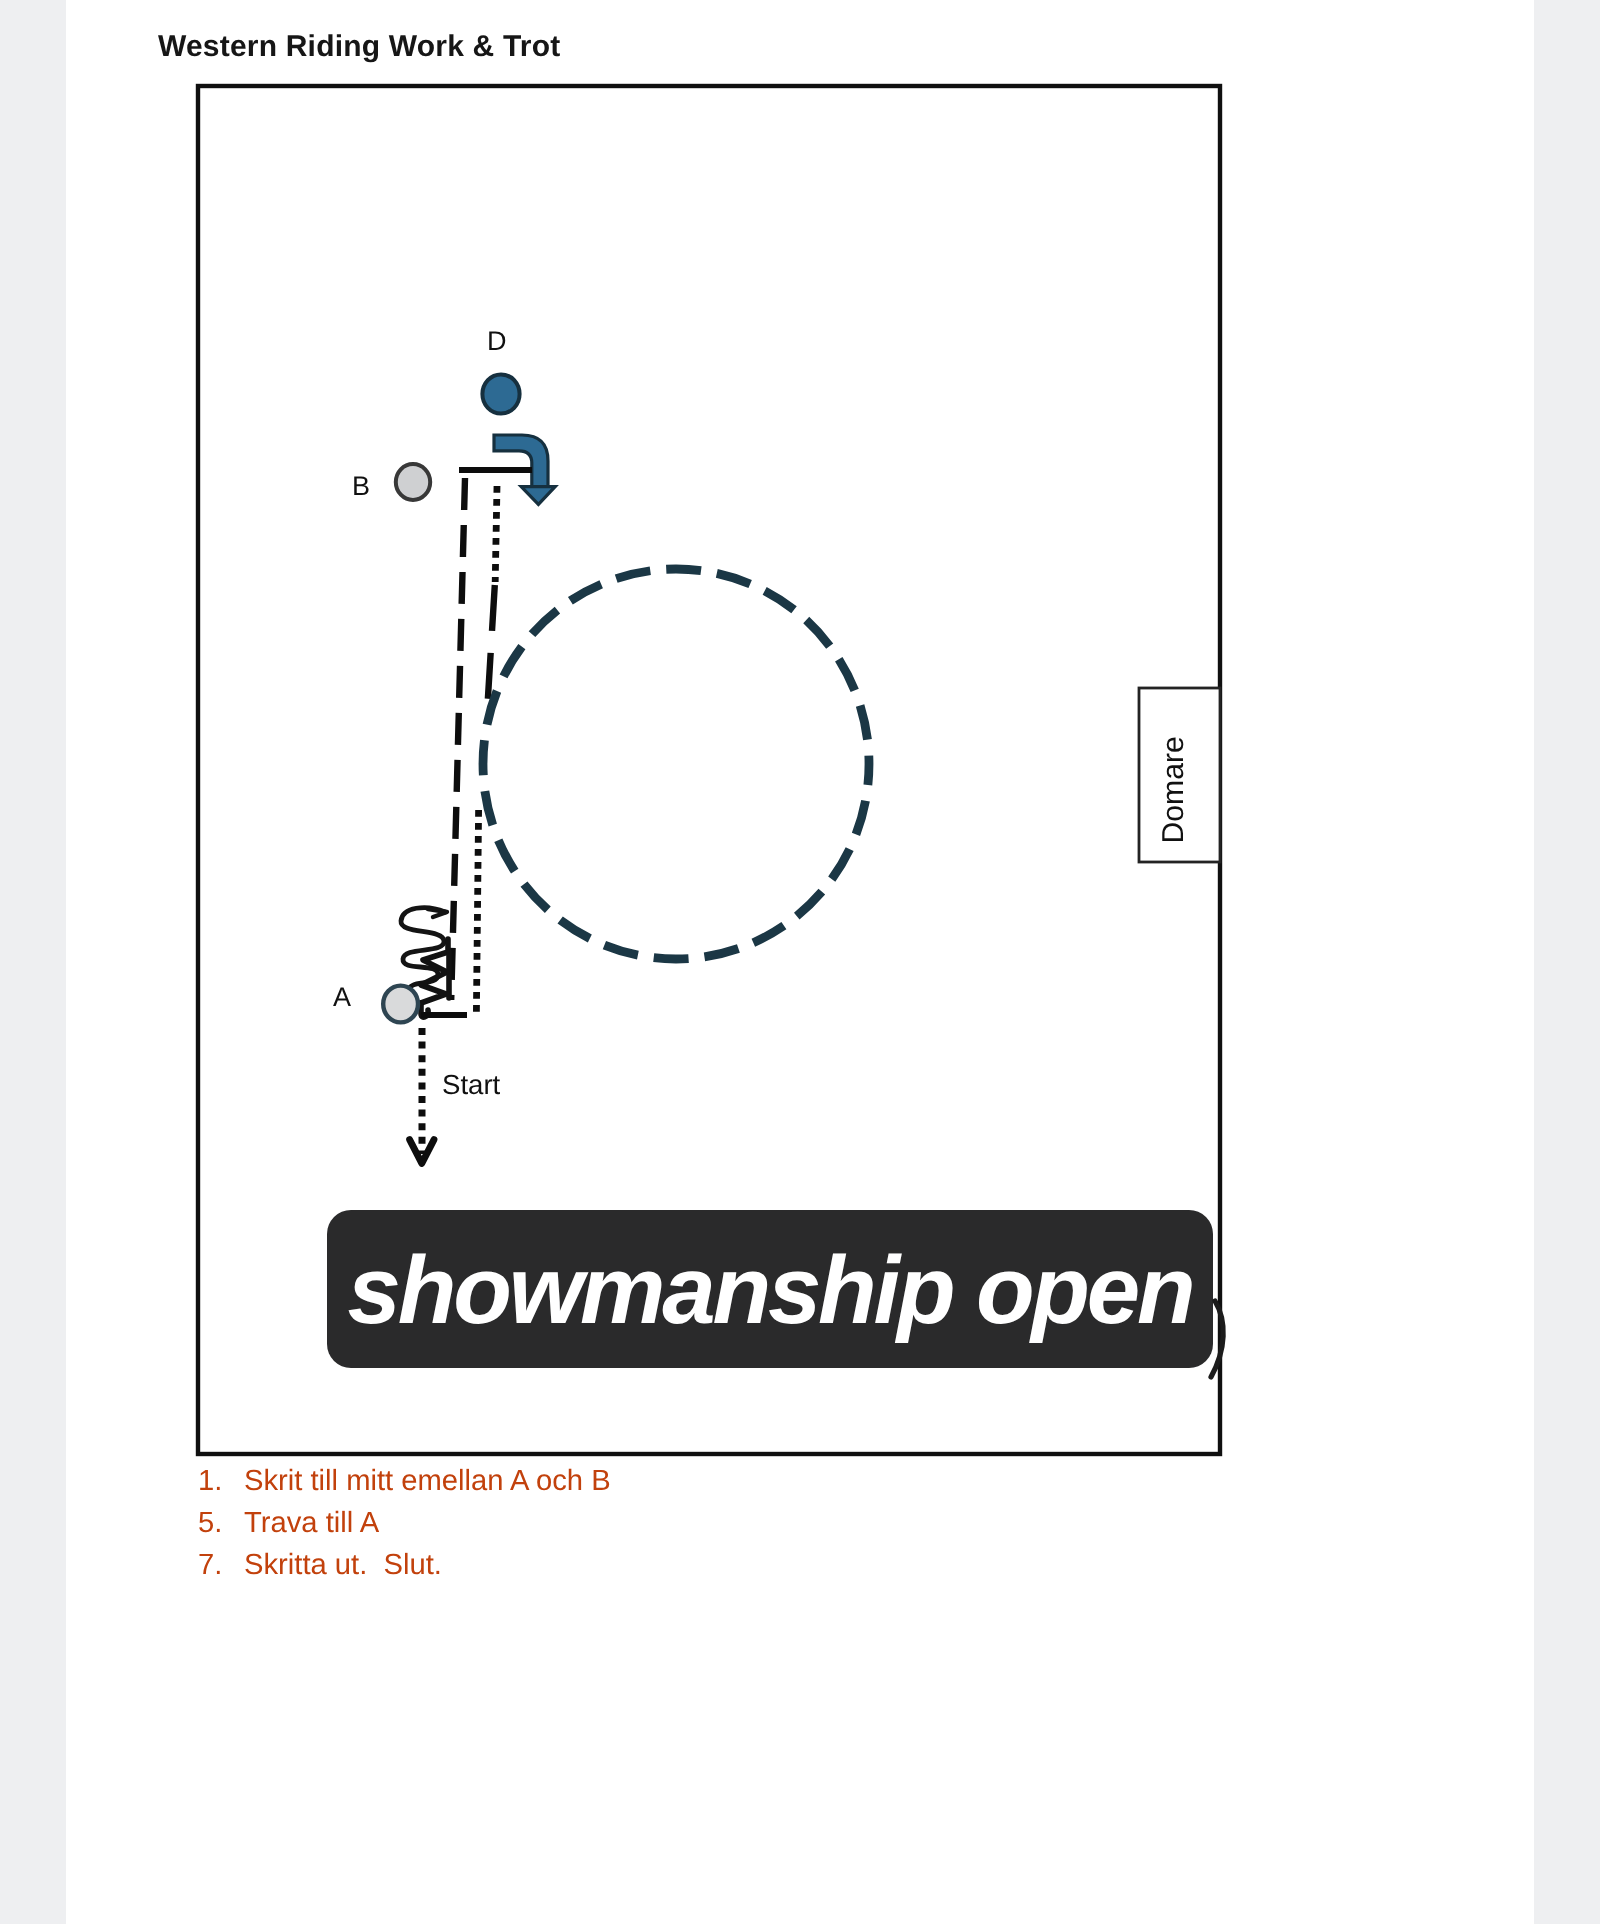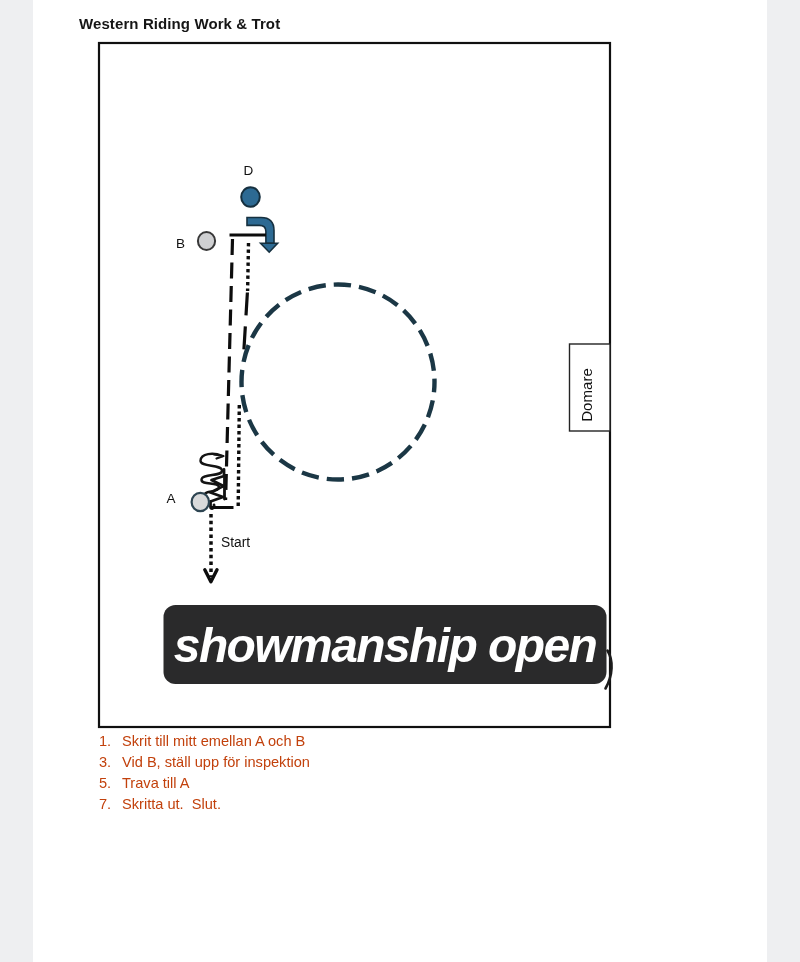--- a/index.html
+++ b/index.html
@@ -70,20 +70,19 @@
   <text x="385" y="661.5" font-size="48" letter-spacing="-1.6" font-style="italic" font-weight="bold" fill="#ffffff" text-anchor="middle" font-family="Liberation Sans, sans-serif">showmanship open</text>
 
   <path d="M607.5,650.5 C613.5,660.5 613,675 605.5,688.5" fill="none" stroke="#1c1c1c" stroke-width="2.6" stroke-linecap="round"></path>
 </svg>
 
 <div class="abs" style="left:99px;top:711px;font-size:14.6px;color:#c2410c;line-height:20.85px;margin-top:20px;">
 
   <div><span style="display:inline-block;width:23px;">1.</span>Skrit till mitt emellan A och B</div>
 
 
-  <div><span style="display:inline-block;width:23px;">3.</span>Vid B, ställ upp för inspektion</div>
 
 
   <div><span style="display:inline-block;width:23px;">5.</span>Trava till A</div>
 
 
   <div><span style="display:inline-block;width:23px;">7.</span>Skritta ut.&nbsp; Slut.</div>
 </div>
 
 </body></html>

